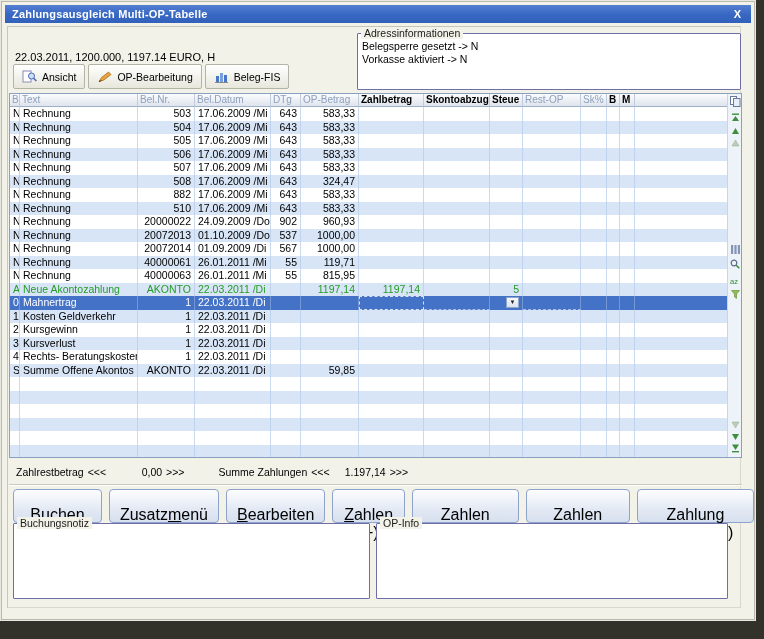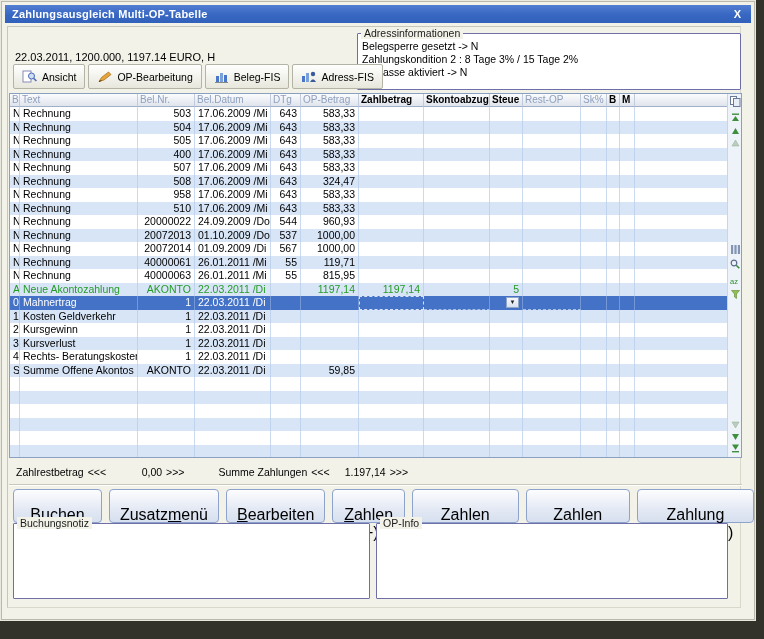--- a/index.html
+++ b/index.html
@@ -92,21 +92,20 @@
     </div>
 
     <div class="content"></div>
 
     <div class="cust-line2">22.03.2011, 1200.000, 1197.14 EURO, H</div>
 
     <fieldset class="gbox gbox-addr">
       <legend>Adressinformationen</legend>
       <div class="glines" id="addr-lines">
           <div>Belegsperre gesetzt -&gt; N</div>
-          <div>Zahlungskondition  2 : 8 Tage 3% / 15 Tage 2%</div>
           <div>Vorkasse aktiviert -&gt; N</div>
         </div>
     </fieldset>
 
     <div class="tabs" id="tabs">
         <div class="tab">
           <span class="ticon">
             <svg width="16" height="13">
               <rect x="1" y="1" width="8" height="11" fill="#fff" stroke="#8a8ab8"></rect>
               <circle cx="9.5" cy="6" r="3" fill="#cfdff4" stroke="#4a6ab8"></circle>
@@ -127,31 +126,20 @@
         <div class="tab">
           <span class="ticon">
             <svg width="16" height="13">
               <rect x="2" y="6" width="3" height="6" fill="#4a76c8"></rect>
               <rect x="6" y="3" width="3" height="9" fill="#7aa0dc"></rect>
               <rect x="10" y="5" width="3" height="7" fill="#4a76c8"></rect>
               <line x1="1" y1="12.5" x2="14" y2="12.5" stroke="#888"></line>
             </svg>
           </span>
           <span>Beleg-FIS</span>
-        </div>
-        <div class="tab">
-          <span class="ticon">
-            <svg width="16" height="13">
-              <rect x="1" y="6" width="3" height="6" fill="#4a76c8"></rect>
-              <rect x="5" y="3" width="3" height="9" fill="#7aa0dc"></rect>
-              <circle cx="12" cy="4" r="2.2" fill="#3a5a9a"></circle>
-              <path d="M9 12 q3 -5.5 6 0 z" fill="#3a5a9a"></path>
-            </svg>
-          </span>
-          <span>Adress-FIS</span>
         </div>
       </div>
 
     <div class="table-wrap">
       <div class="grid">
         <div class="thead" id="thead">
             <div class="hcell" style="width: 10px; flex: 0 0 10px;">B</div>
             <div class="hcell" style="width: 118px; flex: 0 0 118px;">Text</div>
             <div class="hcell" style="width: 57px; flex: 0 0 57px;">Bel.Nr.</div>
             <div class="hcell" style="width: 76px; flex: 0 0 76px;">Bel.Datum</div>
@@ -211,21 +199,21 @@
               <div class="tcell c-steue al-right" style="width: 33px; flex: 0 0 33px;"></div>
               <div class="tcell c-rest_op al-right" style="width: 58px; flex: 0 0 58px;"></div>
               <div class="tcell c-sk al-right" style="width: 26px; flex: 0 0 26px;"></div>
               <div class="tcell c-b2" style="width: 13px; flex: 0 0 13px;"></div>
               <div class="tcell c-m" style="width: 15px; flex: 0 0 15px;"></div>
               <div class="tcell fill"></div>
             </div>
             <div class="trow alt">
               <div class="tcell c-b" style="width: 10px; flex: 0 0 10px;">N</div>
               <div class="tcell c-text" style="width: 118px; flex: 0 0 118px;">Rechnung</div>
-              <div class="tcell c-belnr al-right" style="width: 57px; flex: 0 0 57px;">400</div>
+              <div class="tcell c-belnr al-right" style="width: 57px; flex: 0 0 57px;">506</div>
               <div class="tcell c-beldatum" style="width: 76px; flex: 0 0 76px;">17.06.2009 /Mi</div>
               <div class="tcell c-dtg al-right" style="width: 30px; flex: 0 0 30px;">643</div>
               <div class="tcell c-op_betrag al-right" style="width: 58px; flex: 0 0 58px;">583,33</div>
               <div class="tcell c-zahlbetrag al-right" style="width: 65px; flex: 0 0 65px;"></div>
               <div class="tcell c-skontoabzug al-right" style="width: 66px; flex: 0 0 66px;"></div>
               <div class="tcell c-steue al-right" style="width: 33px; flex: 0 0 33px;"></div>
               <div class="tcell c-rest_op al-right" style="width: 58px; flex: 0 0 58px;"></div>
               <div class="tcell c-sk al-right" style="width: 26px; flex: 0 0 26px;"></div>
               <div class="tcell c-b2" style="width: 13px; flex: 0 0 13px;"></div>
               <div class="tcell c-m" style="width: 15px; flex: 0 0 15px;"></div>
@@ -259,21 +247,21 @@
               <div class="tcell c-steue al-right" style="width: 33px; flex: 0 0 33px;"></div>
               <div class="tcell c-rest_op al-right" style="width: 58px; flex: 0 0 58px;"></div>
               <div class="tcell c-sk al-right" style="width: 26px; flex: 0 0 26px;"></div>
               <div class="tcell c-b2" style="width: 13px; flex: 0 0 13px;"></div>
               <div class="tcell c-m" style="width: 15px; flex: 0 0 15px;"></div>
               <div class="tcell fill"></div>
             </div>
             <div class="trow">
               <div class="tcell c-b" style="width: 10px; flex: 0 0 10px;">N</div>
               <div class="tcell c-text" style="width: 118px; flex: 0 0 118px;">Rechnung</div>
-              <div class="tcell c-belnr al-right" style="width: 57px; flex: 0 0 57px;">958</div>
+              <div class="tcell c-belnr al-right" style="width: 57px; flex: 0 0 57px;">882</div>
               <div class="tcell c-beldatum" style="width: 76px; flex: 0 0 76px;">17.06.2009 /Mi</div>
               <div class="tcell c-dtg al-right" style="width: 30px; flex: 0 0 30px;">643</div>
               <div class="tcell c-op_betrag al-right" style="width: 58px; flex: 0 0 58px;">583,33</div>
               <div class="tcell c-zahlbetrag al-right" style="width: 65px; flex: 0 0 65px;"></div>
               <div class="tcell c-skontoabzug al-right" style="width: 66px; flex: 0 0 66px;"></div>
               <div class="tcell c-steue al-right" style="width: 33px; flex: 0 0 33px;"></div>
               <div class="tcell c-rest_op al-right" style="width: 58px; flex: 0 0 58px;"></div>
               <div class="tcell c-sk al-right" style="width: 26px; flex: 0 0 26px;"></div>
               <div class="tcell c-b2" style="width: 13px; flex: 0 0 13px;"></div>
               <div class="tcell c-m" style="width: 15px; flex: 0 0 15px;"></div>
@@ -293,21 +281,21 @@
               <div class="tcell c-sk al-right" style="width: 26px; flex: 0 0 26px;"></div>
               <div class="tcell c-b2" style="width: 13px; flex: 0 0 13px;"></div>
               <div class="tcell c-m" style="width: 15px; flex: 0 0 15px;"></div>
               <div class="tcell fill"></div>
             </div>
             <div class="trow">
               <div class="tcell c-b" style="width: 10px; flex: 0 0 10px;">N</div>
               <div class="tcell c-text" style="width: 118px; flex: 0 0 118px;">Rechnung</div>
               <div class="tcell c-belnr al-right" style="width: 57px; flex: 0 0 57px;">20000022</div>
               <div class="tcell c-beldatum" style="width: 76px; flex: 0 0 76px;">24.09.2009 /Do</div>
-              <div class="tcell c-dtg al-right" style="width: 30px; flex: 0 0 30px;">544</div>
+              <div class="tcell c-dtg al-right" style="width: 30px; flex: 0 0 30px;">902</div>
               <div class="tcell c-op_betrag al-right" style="width: 58px; flex: 0 0 58px;">960,93</div>
               <div class="tcell c-zahlbetrag al-right" style="width: 65px; flex: 0 0 65px;"></div>
               <div class="tcell c-skontoabzug al-right" style="width: 66px; flex: 0 0 66px;"></div>
               <div class="tcell c-steue al-right" style="width: 33px; flex: 0 0 33px;"></div>
               <div class="tcell c-rest_op al-right" style="width: 58px; flex: 0 0 58px;"></div>
               <div class="tcell c-sk al-right" style="width: 26px; flex: 0 0 26px;"></div>
               <div class="tcell c-b2" style="width: 13px; flex: 0 0 13px;"></div>
               <div class="tcell c-m" style="width: 15px; flex: 0 0 15px;"></div>
               <div class="tcell fill"></div>
             </div>

